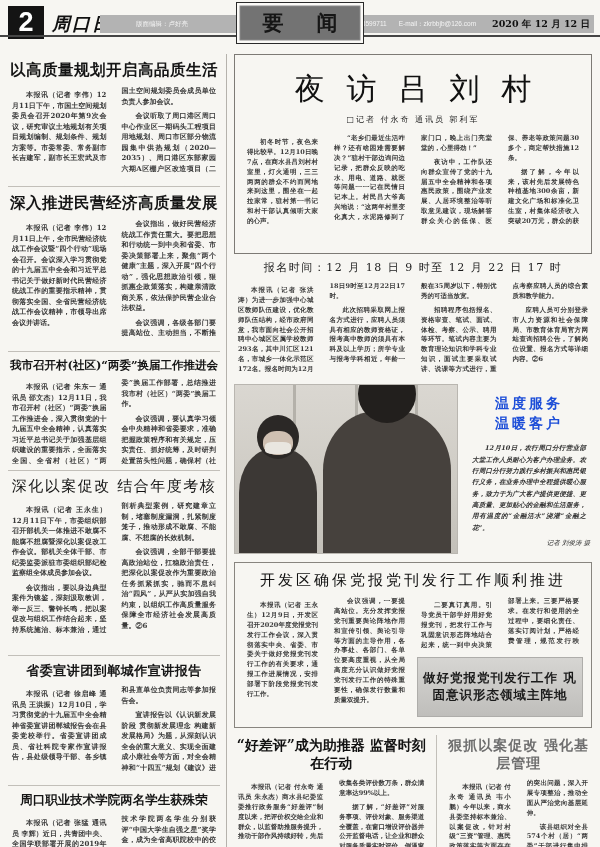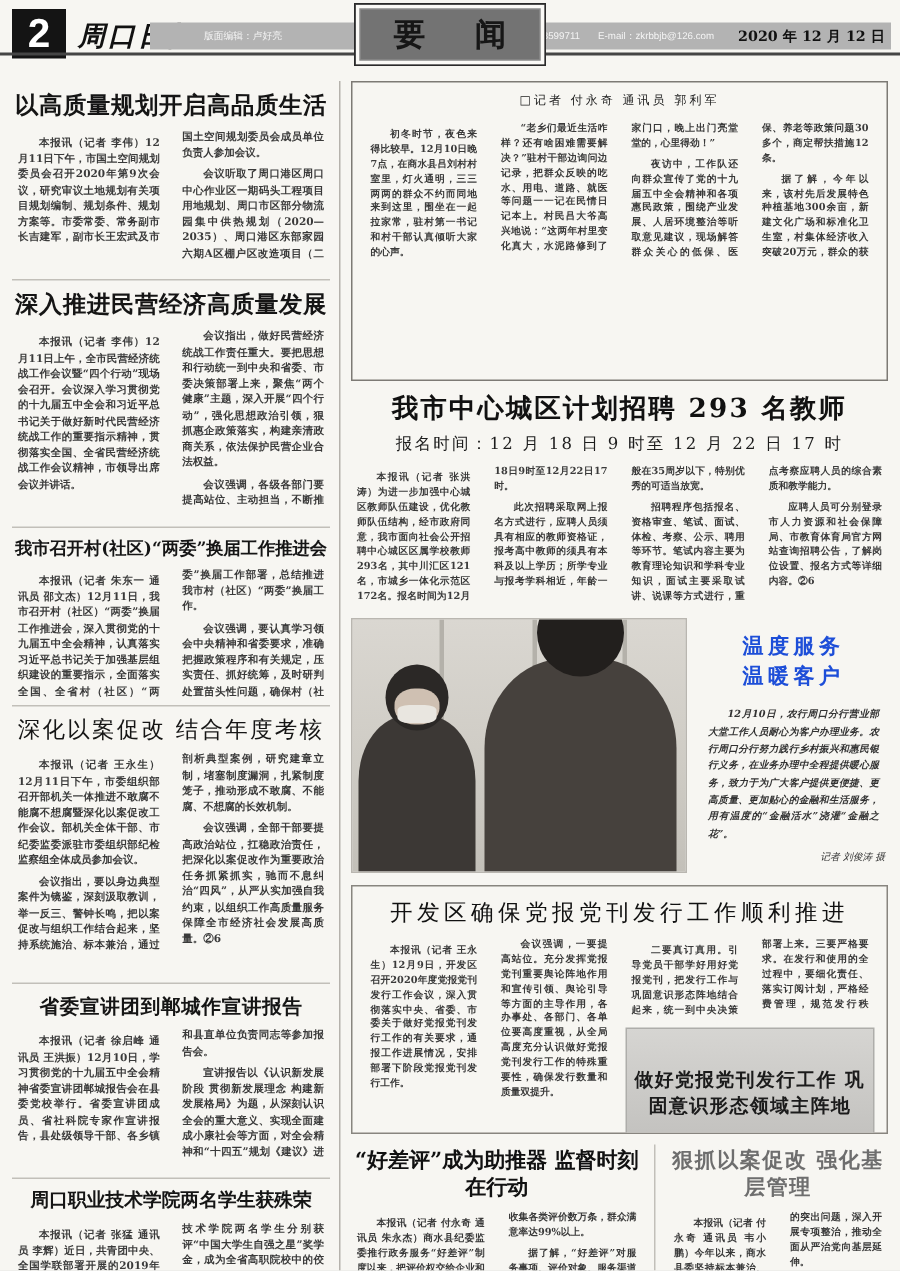--- a/index.html
+++ b/index.html
@@ -80,21 +80,21 @@
   .fakanbox{border:1px solid #88857f;padding:5px 8px 7px;height:152px;overflow:hidden;margin-bottom:7px;}
   .fakanbox h2{text-align:center;font-size:15px;font-weight:normal;letter-spacing:3px;margin:3px 0 7px;color:#111;}
   .fakan-flex{display:flex;gap:8px;}
   .fakan-left{width:50%;column-count:2;column-gap:8px;font-size:6.5px;line-height:1.52;
               text-align:justify;color:#3a3a3a;height:114px;overflow:hidden;}
   .fakan-right{width:50%;display:flex;flex-direction:column;justify-content:space-between;}
   .fakan-right .txt{column-count:2;column-gap:8px;font-size:6.5px;line-height:1.52;text-align:justify;
                     color:#3a3a3a;height:60px;overflow:hidden;}
   .banner{background:linear-gradient(180deg,#d6d5d2,var(--banner,#bfbebb));border:1px solid #aeadaa;
           text-align:center;font-weight:bold;font-size:12.5px;letter-spacing:1px;
-          padding:26px 4px;color:#1b1b1b;}
+          padding:12px 4px;color:#1b1b1b;}
   
   .bottom-row{display:flex;}
   .b-art{overflow:hidden;}
   .b-art.left{width:57%;padding-right:8px;}
   .b-art.right{width:43%;border-left:1px solid #c2bfb9;padding-left:8px;}
   .b-art h2{text-align:center;font-size:14px;font-weight:bold;margin:2px 0 6px;color:#111;}
   .b-art.right h2{color:#6e6e6e;letter-spacing:1px;}
   .b-art .bbody{column-count:2;column-gap:8px;font-size:6.5px;line-height:1.52;text-align:justify;
                 color:#3a3a3a;height:82px;overflow:hidden;}
 </style>
@@ -163,31 +163,31 @@
         <div class="body2 hb6">
             <p>本报讯（记者 张猛 通讯员 李辉）近日，共青团中央、全国学联部署开展的2019年度寻访“中国大学生自强之星”活动结果揭晓，周口职业技术学院两名学生分别获评“中国大学生自强之星”奖学金，成为全省高职院校中的佼佼者。</p>
             <p>今年21岁的蔡小磊，家境并不富裕，在努力学习的同时，利用课余时间勤工俭学，还资助帮扶身边困难同学，多次参加志愿服务活动，用实际行动诠释了自强不息的精神，赢得了师生的广泛赞誉。②6</p>
           </div>
       </div>
     </div>
 
     <div class="rightcol">
 
       <div class="leadbox">
+        <h1>夜访吕刘村</h1>
         <div class="byline">□记者 付永奇 通讯员 郭利军</div>
         <div class="body4 lead-body">
             <p>初冬时节，夜色来得比较早。12月10日晚7点，在商水县吕刘村村室里，灯火通明，三三两两的群众不约而同地来到这里，围坐在一起拉家常，驻村第一书记和村干部认真倾听大家的心声。</p>
             <p>“老乡们最近生活咋样？还有啥困难需要解决？”驻村干部边询问边记录，把群众反映的吃水、用电、道路、就医等问题一一记在民情日记本上。村民吕大爷高兴地说：“这两年村里变化真大，水泥路修到了家门口，晚上出门亮堂堂的，心里得劲！”</p>
             <p>夜访中，工作队还向群众宣传了党的十九届五中全会精神和各项惠民政策，围绕产业发展、人居环境整治等听取意见建议，现场解答群众关心的低保、医保、养老等政策问题30多个，商定帮扶措施12条。</p>
             <p>据了解，今年以来，该村先后发展特色种植基地300余亩，新建文化广场和标准化卫生室，村集体经济收入突破20万元，群众的获得感、幸福感不断增强。夜深了，村室里的讨论仍在继续，干群同心谋发展的劲头越来越足。②6</p>
           </div>
       </div>
 
       <div class="recruit">
-        <h2>我市中心城区计划招聘 293 名教师</h2>
         <div class="sub">报名时间：12 月 18 日 9 时至 12 月 22 日 17 时</div>
         <div class="body4">
             <p>本报讯（记者 张洪涛）为进一步加强中心城区教师队伍建设，优化教师队伍结构，经市政府同意，我市面向社会公开招聘中心城区区属学校教师293名，其中川汇区121名，市城乡一体化示范区172名。报名时间为12月18日9时至12月22日17时。</p>
             <p>此次招聘采取网上报名方式进行，应聘人员须具有相应的教师资格证，报考高中教师的须具有本科及以上学历；所学专业与报考学科相近，年龄一般在35周岁以下，特别优秀的可适当放宽。</p>
             <p>招聘程序包括报名、资格审查、笔试、面试、体检、考察、公示、聘用等环节。笔试内容主要为教育理论知识和学科专业知识，面试主要采取试讲、说课等方式进行，重点考察应聘人员的综合素质和教学能力。</p>
             <p>应聘人员可分别登录市人力资源和社会保障局、市教育体育局官方网站查询招聘公告，了解岗位设置、报名方式等详细内容。②6</p>
           </div>
       </div>
 
       <div class="photo-row">

